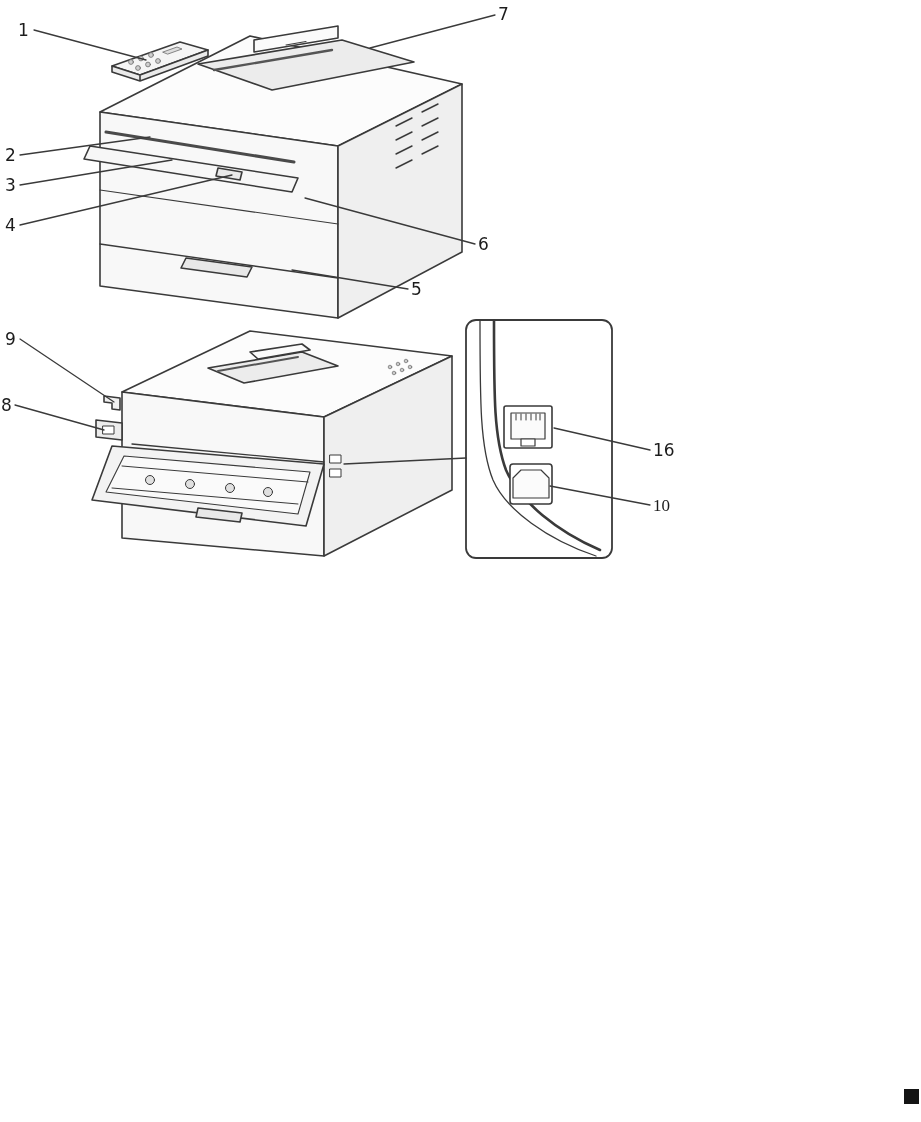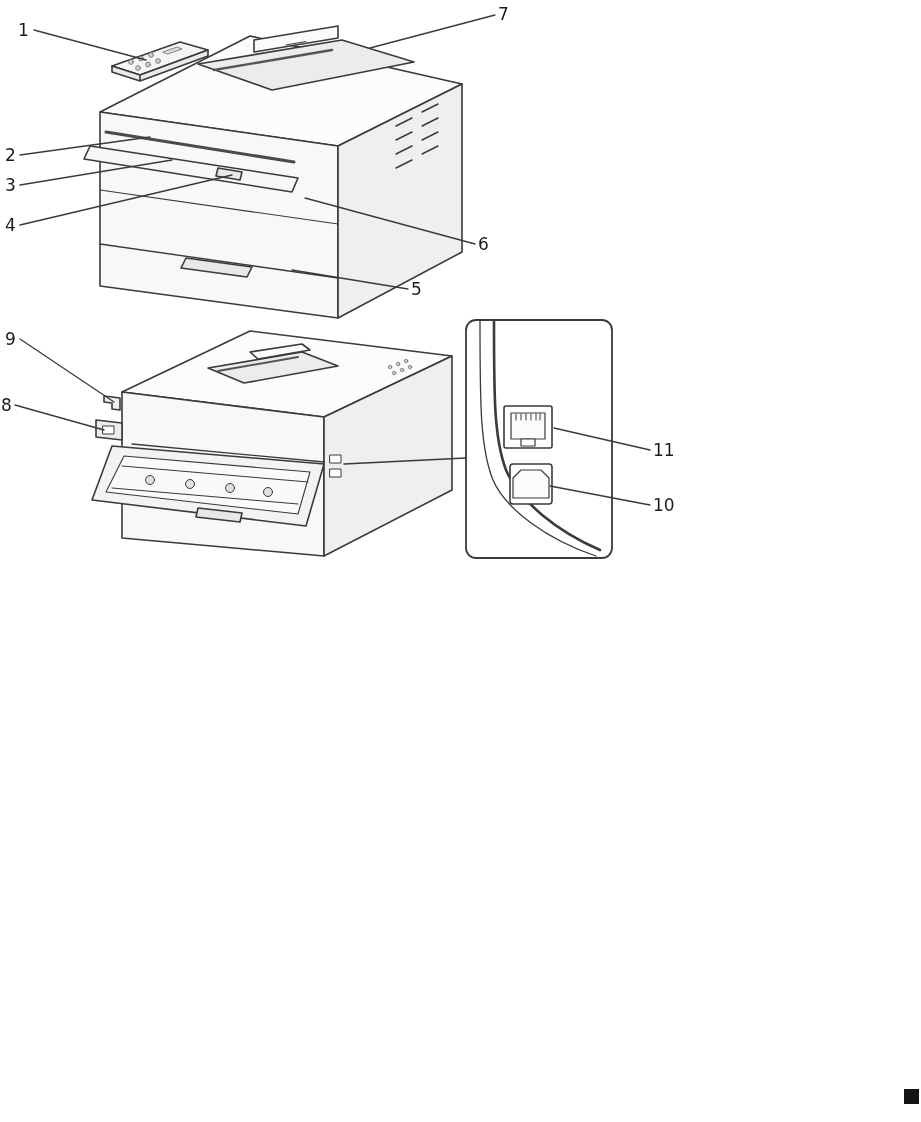--- a/index.html
+++ b/index.html
@@ -159,18 +159,18 @@
 
   <div class="callout" style="left:18px;top:22px;">1</div>
   <div class="callout" style="left:5px;top:147px;">2</div>
   <div class="callout" style="left:5px;top:177px;">3</div>
   <div class="callout" style="left:5px;top:217px;">4</div>
   <div class="callout" style="left:411px;top:281px;">5</div>
   <div class="callout" style="left:478px;top:236px;">6</div>
   <div class="callout" style="left:498px;top:6px;">7</div>
   <div class="callout" style="left:1px;top:397px;">8</div>
   <div class="callout" style="left:5px;top:331px;">9</div>
-  <div class="callout" style="left:653px;top:497px;">10</div>
-  <div class="callout" style="left:653px;top:442px;">11</div>
+  <div class="callout" style="left:653px;top:497px;font-family:Liberation Serif, serif;">10</div>
+  <div class="callout" style="left:653px;top:442px;">16</div>
 
   <div class="page-marker"></div>
 
 </div>
 
 </body></html>

